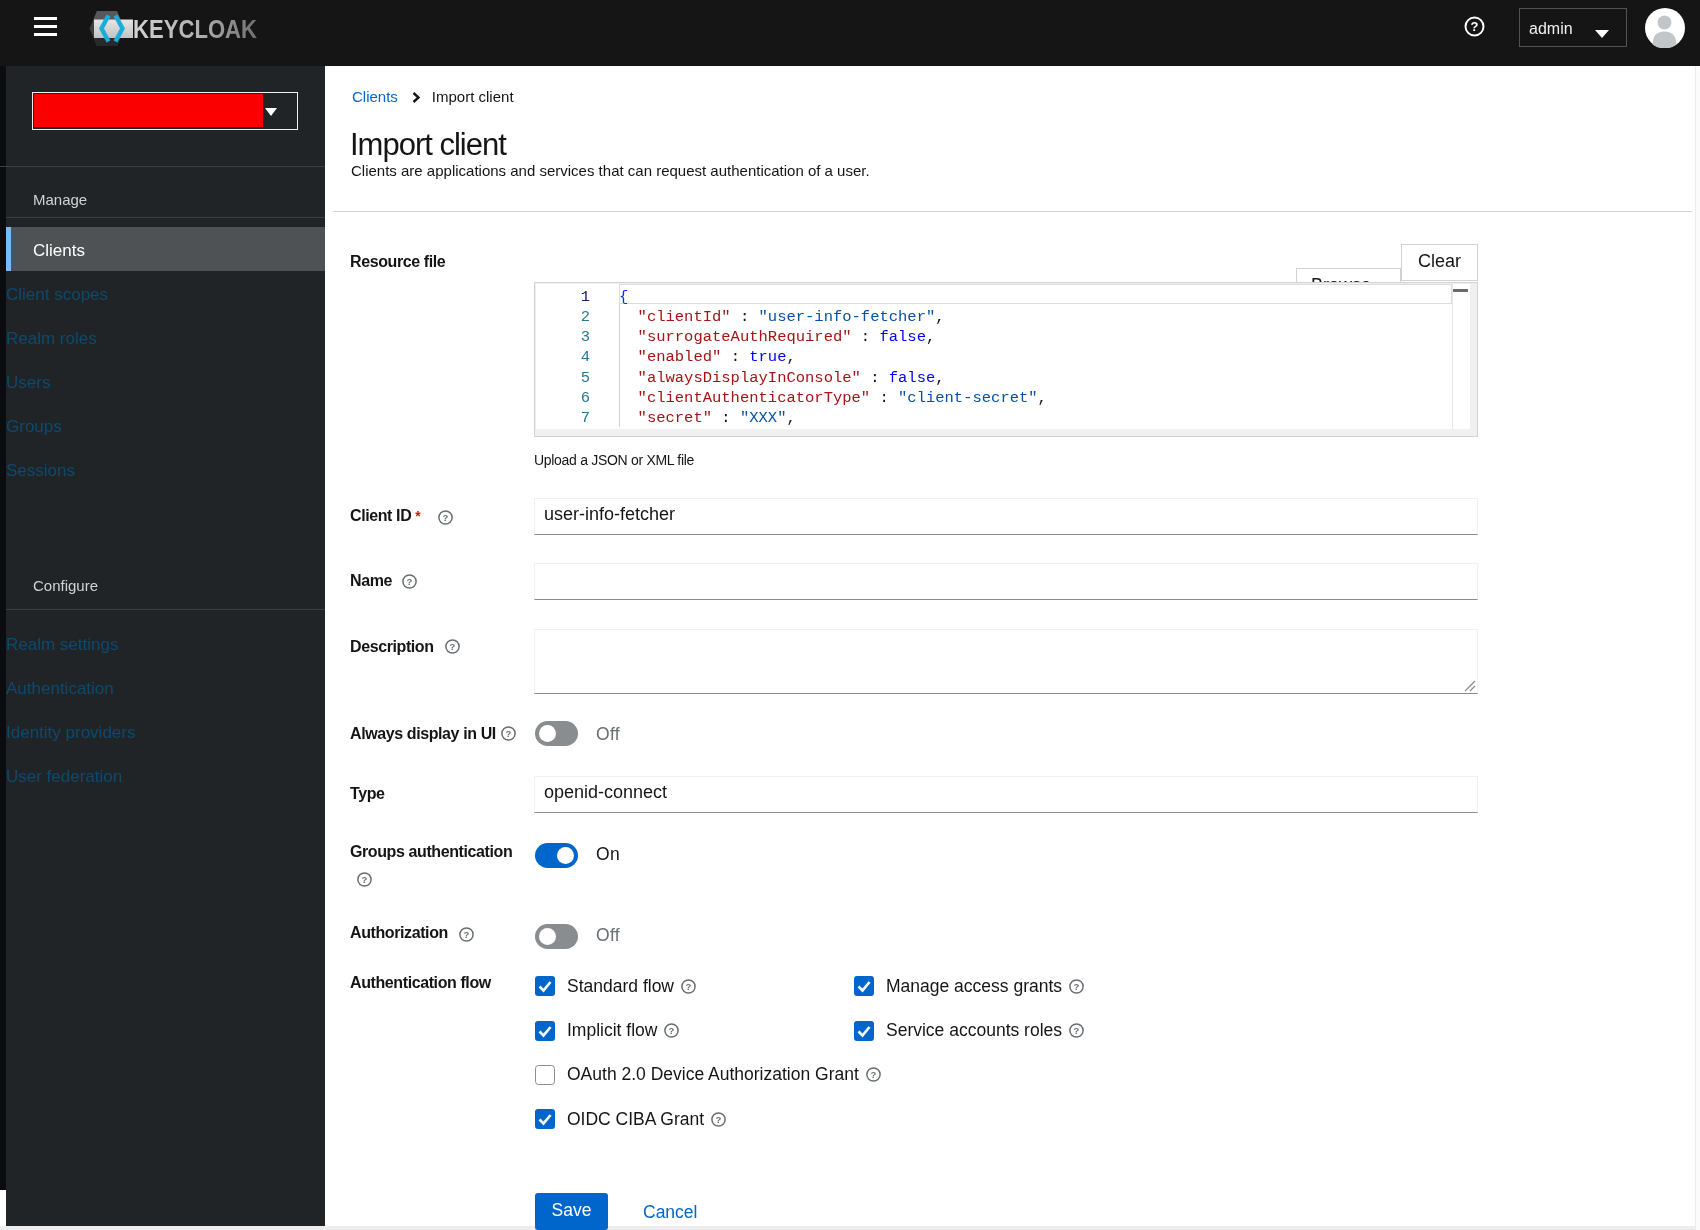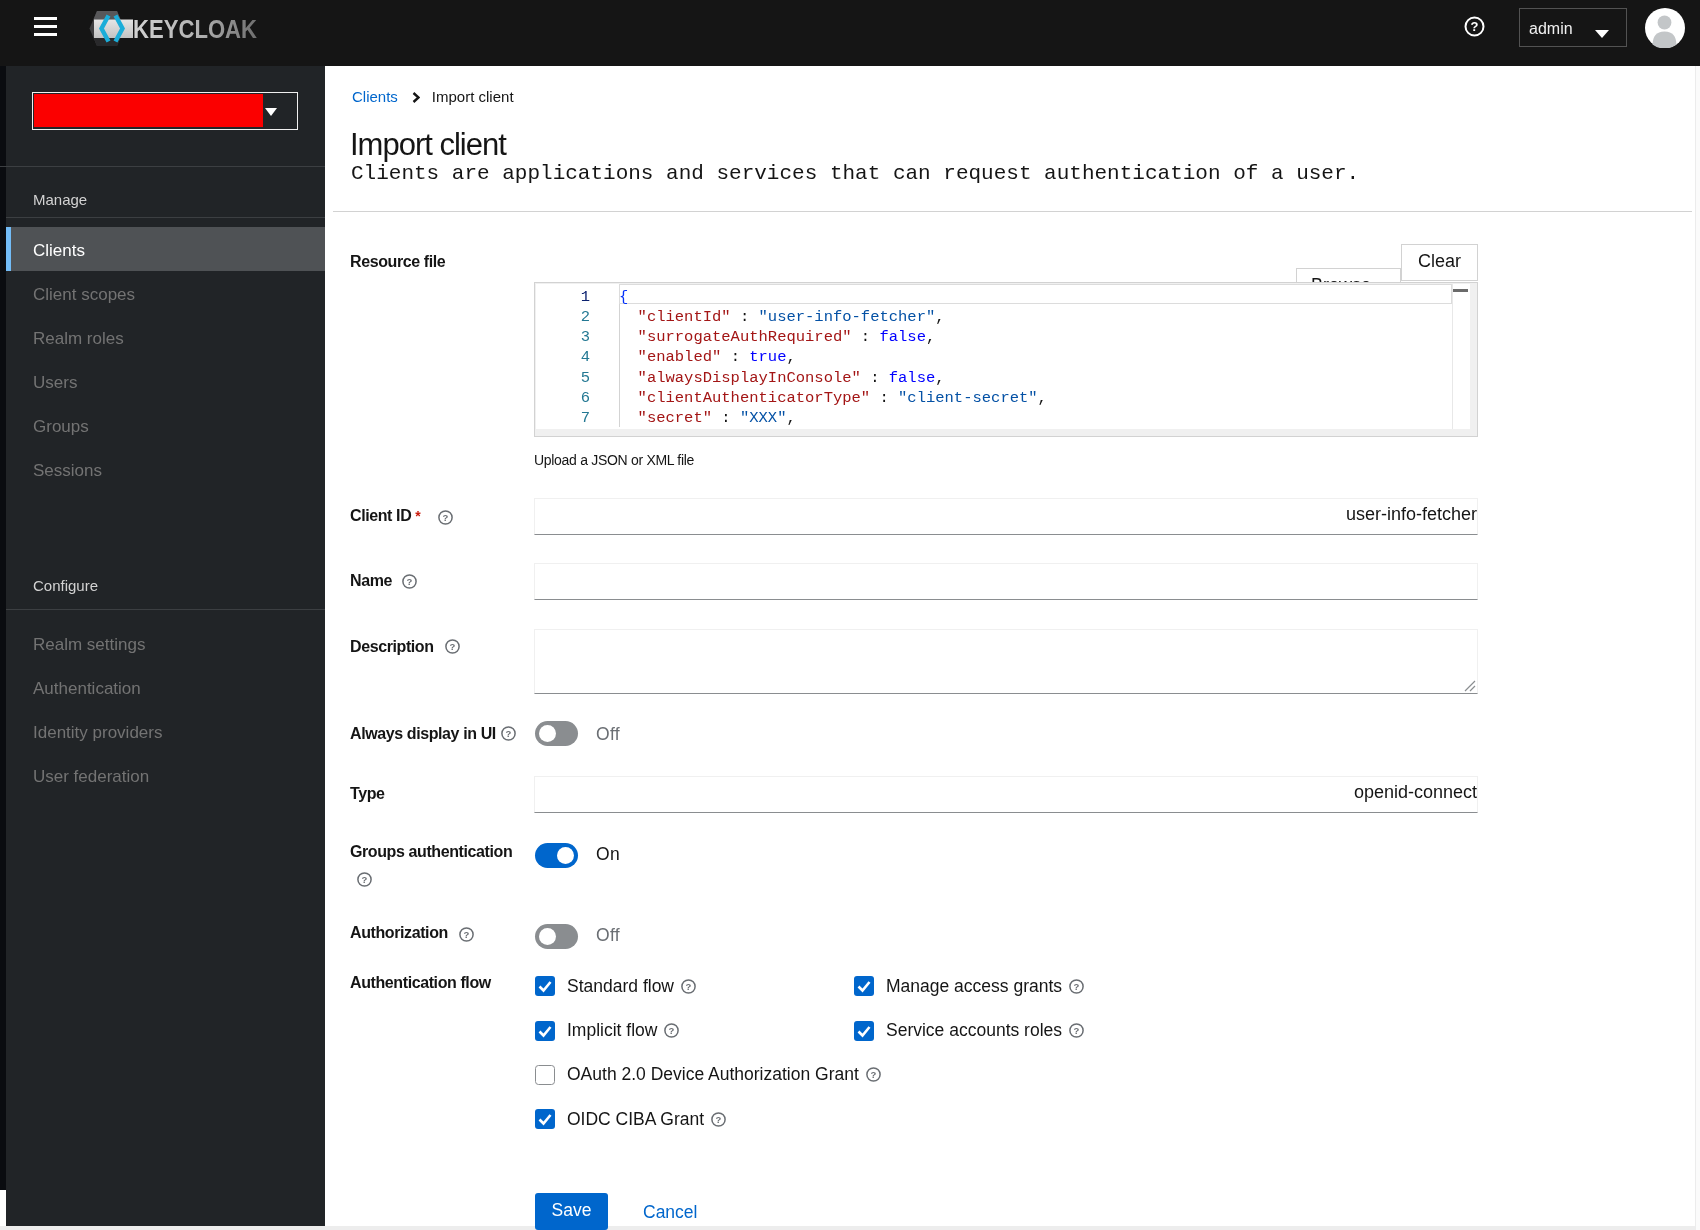--- a/index.html
+++ b/index.html
@@ -14,33 +14,33 @@
   #adminbox .txt { position:absolute; left:9px; top:12px; font-size:16px; line-height:1; color:#f0f0f0; }
   #adminbox .caret { position:absolute; left:75px; top:21px; width:0; height:0; border-left:7px solid transparent; border-right:7px solid transparent; border-top:8px solid #fff; }
   #sidebar { position:absolute; left:0; top:66px; width:325px; height:1161px; background:#212427; }
   #rail { position:absolute; left:0; top:66px; width:6px; height:1124px; background:#0a0c10; }
   #railw { position:absolute; left:0; top:1190px; width:6px; height:40px; background:#fff; }
   #realmbox { position:absolute; left:32px; top:92px; width:266px; height:38px; border:1.5px solid #f0f0f0; background:#212427; }
   #realmred { position:absolute; left:1px; top:1px; width:229px; height:33px; background:#fb0000; }
   #realmbox .caret { position:absolute; left:232px; top:15px; width:0; height:0; border-left:6px solid transparent; border-right:6px solid transparent; border-top:8.5px solid #fff; }
   .sdiv { position:absolute; left:6px; width:319px; height:1px; background:#3c3f42; }
   .sectitle { position:absolute; left:33px; font-size:15px; color:#d2d2d2; line-height:1; }
-  .navitem { position:absolute; left:6px; width:319px; height:44px; color:#737373; font-size:17px; line-height:48.5px; padding-left:27px; }
+  .navitem { position:absolute; left:6px; width:319px; height:44px; color:#0c4a6e; font-size:17px; line-height:48.5px; }
   .navitem.cur { background:#4f5255; color:#fff; border-left:5px solid #73bcf7; padding-left:22px; }
   #content { position:absolute; left:325px; top:66px; width:1375px; height:1164px; background:#fff; }
   .link { color:#0066cc; text-decoration:none; }
   #crumb { position:absolute; left:352px; top:89px; font-size:15px; line-height:1; }
   #crumb svg { position:relative; top:1px; }
   #h1 { position:absolute; left:350px; top:128.5px; font-size:31px; line-height:1; color:#151515; letter-spacing:-1px; }
-  #sub { position:absolute; left:351px; top:163px; font-size:21px; line-height:1; color:#151515;font-family:Liberation Mono, monospace; }
+  #sub { position:absolute; left:351px; top:163px; font-size:15px; line-height:1; color:#151515; }
   #hr1 { position:absolute; left:333px; top:211px; width:1359px; height:1px; background:#d2d2d2; }
   .lbl { position:absolute; left:350px; font-size:16px; font-weight:bold; color:#151515; line-height:1; letter-spacing:-0.4px; }
   .req { color:#c9190b; font-size:14px; }
   .helpi { position:absolute; width:15px; height:15px; }
-  .input { position:absolute; left:534px; width:944px; height:37px; border:1px solid #f0f0f0; border-bottom:1px solid #8a8d90; background:#fff; font-size:18px; color:#151515; line-height:31px; padding-left:9px;text-align:right; }
+  .input { position:absolute; left:534px; width:944px; height:37px; border:1px solid #f0f0f0; border-bottom:1px solid #8a8d90; background:#fff; font-size:18px; color:#151515; line-height:31px; padding-left:9px; }
   .toggle { position:absolute; left:535px; width:43px; height:25px; border-radius:13px; background:#8a8d90; }
   .toggle .knob { position:absolute; top:4px; left:4px; width:17px; height:17px; border-radius:50%; background:#fff; }
   .toggle.on { background:#0066cc; }
   .toggle.on .knob { left:22px; }
   .tstate { position:absolute; left:596px; font-size:17.5px; line-height:1; letter-spacing:0.3px; }
   .gray { color:#6a6e73; }
   #upname { position:absolute; left:534px; top:244px; width:762px; height:37px; background:#f0f0f0; color:#6a6e73; font-size:18px; letter-spacing:1.4px; line-height:35.5px; padding-left:8px; }
   #btnBrowse { position:absolute; left:1296px; top:244px; width:105px; height:37px; background:#fff; border:1px solid #d2d2d2; border-bottom:2px solid #0066cc; font-size:18px; text-align:center; line-height:32.5px;margin-top:24px; }
   #btnClear { position:absolute; left:1401px; top:244px; width:77px; height:37px; background:#fff; border:1px solid #d2d2d2; font-size:18px; text-align:center; line-height:32.5px; }
   #editor { position:absolute; left:534px; top:282px; width:944px; height:155px; background:#f0f0f0; border:1px solid #d2d2d2; }

